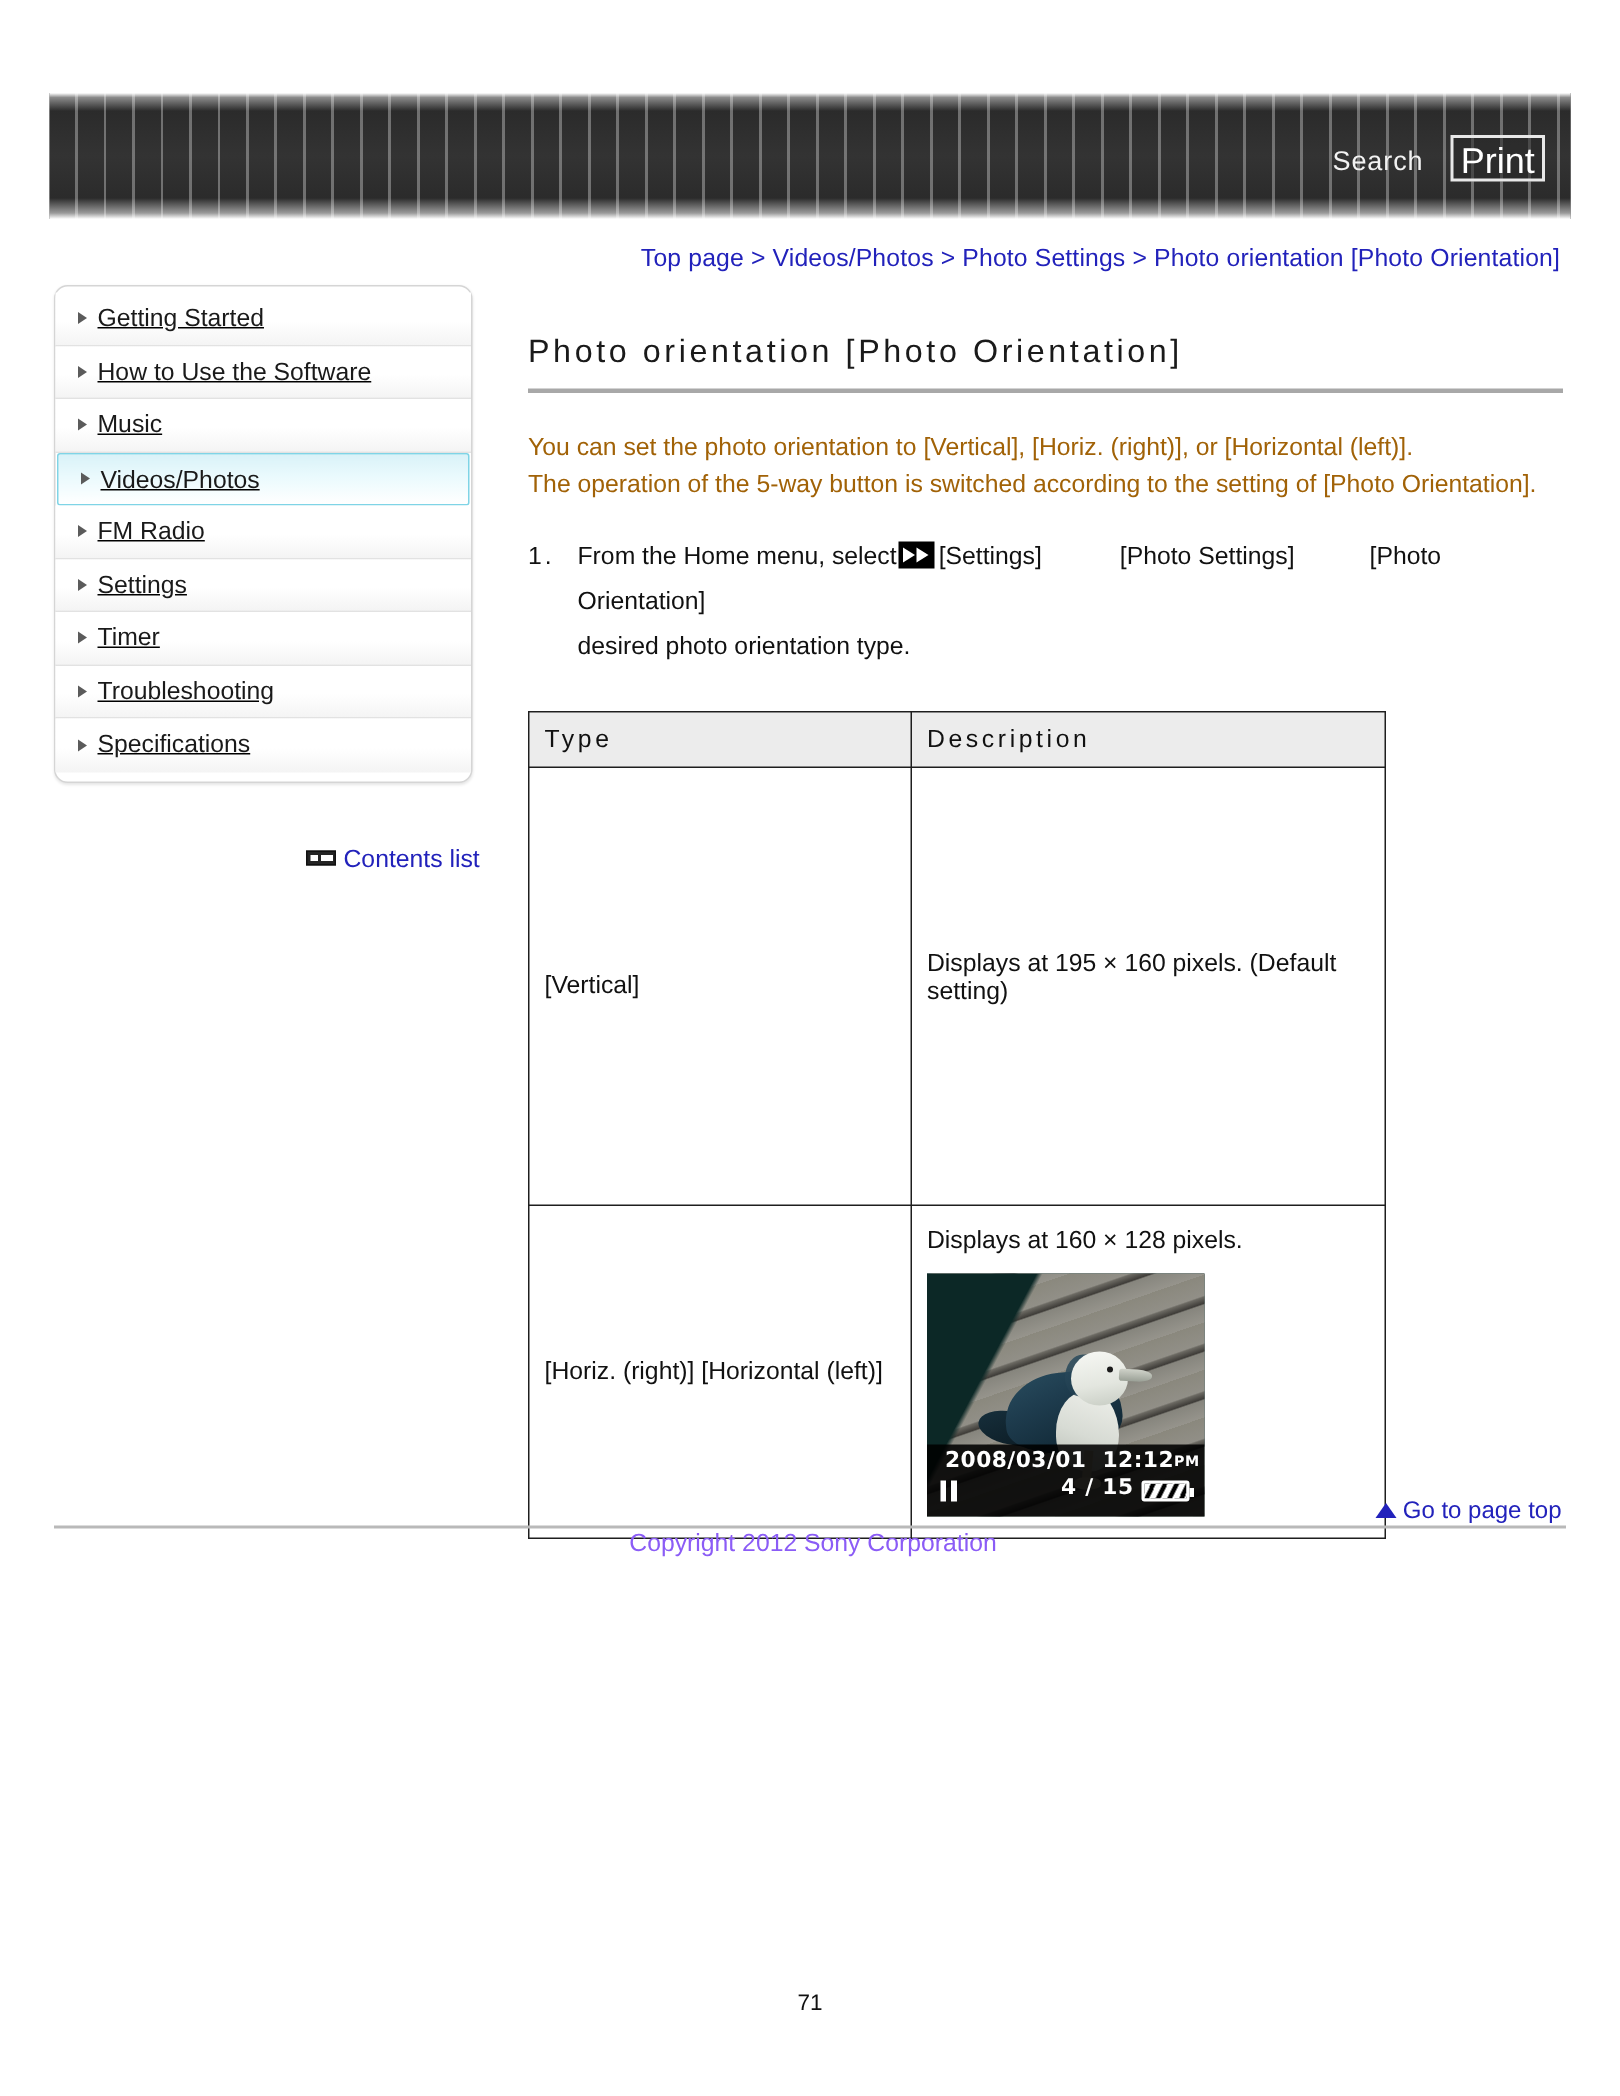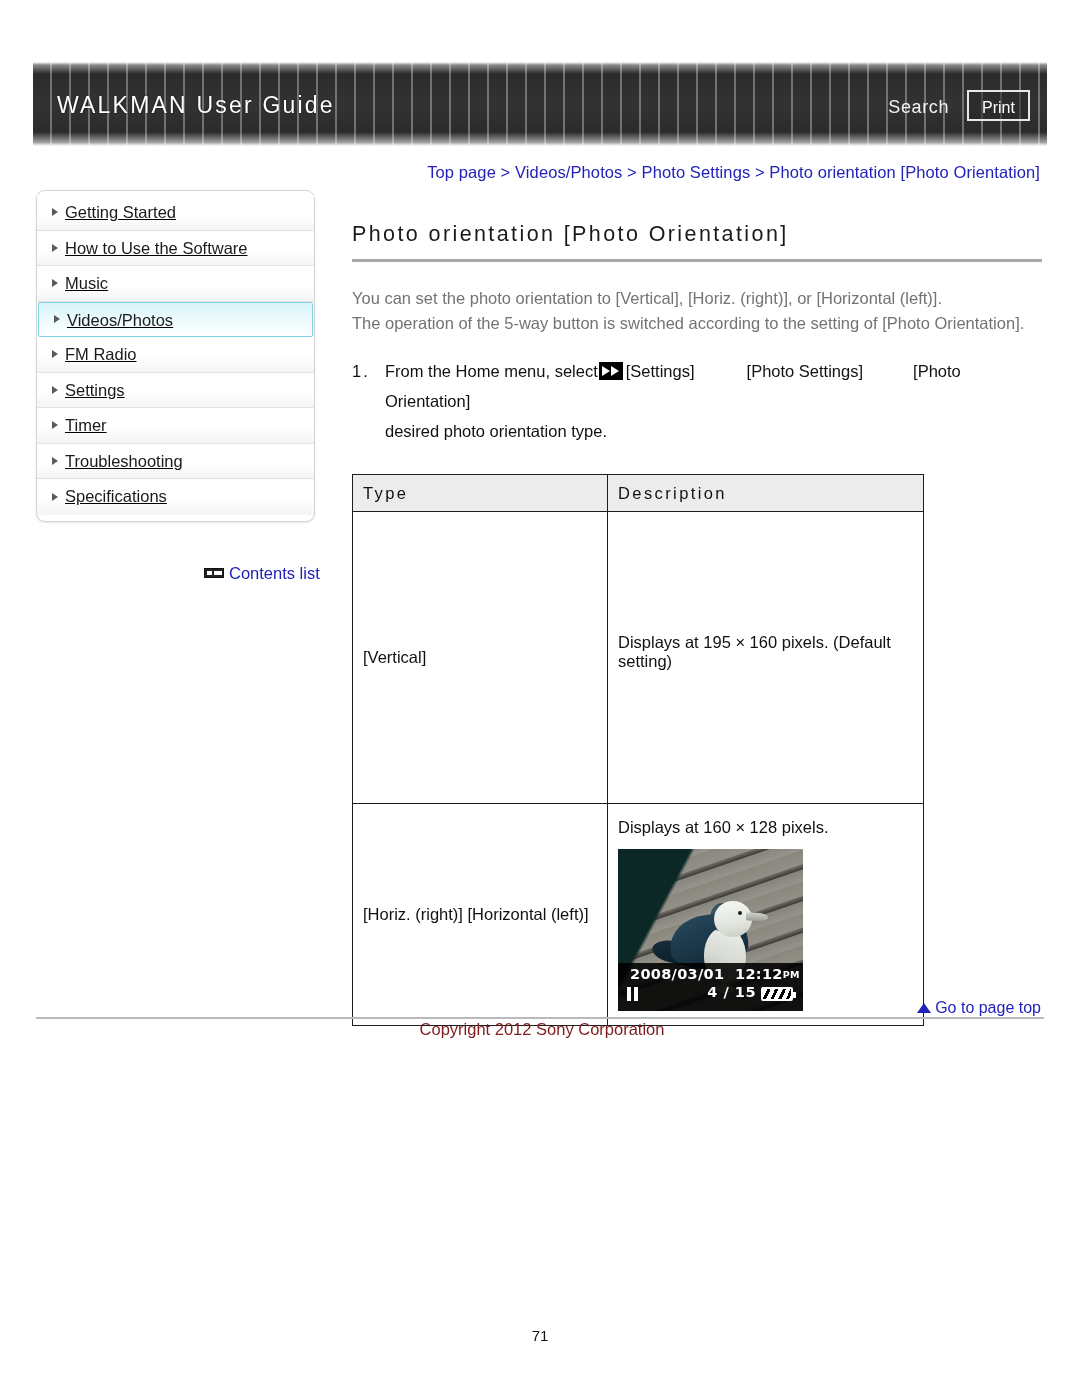--- a/index.html
+++ b/index.html
@@ -62,21 +62,21 @@
     cursor: pointer;
   }
   .header-print {
     position: absolute;
     right: 17px;
     top: 28px;
     width: 63px;
     height: 31px;
     border: 2px solid #e8e8e8;
     color: #ffffff;
-    font-size: 16px;
+    font-size: 24px;
     line-height: 31px;
     text-align: center;
     background: rgba(40,40,40,0.55);
     cursor: pointer;
     box-sizing: border-box;
   }
 
   
   .breadcrumb {
     position: absolute;
@@ -180,21 +180,21 @@
     color: #1a1a1a;
     padding-bottom: 12px;
     border-bottom: 3px solid #a8a8a8;
     white-space: nowrap;
     font-weight: 400;
   }
   .intro {
     margin-top: 24px;
     font-size: 16.5px;
     line-height: 25px;
-    color: #737373;
+    color: #a16207;
   }
   .intro p { margin: 0; }
 
   .step {
     margin-top: 20px;
     font-size: 16.5px;
     line-height: 30px;
     color: #111;
     position: relative;
     padding-left: 33px;
@@ -450,39 +450,38 @@
     height: 2px;
     background: #b9b9b9;
   }
   .copyright {
     position: absolute;
     left: 0;
     top: 1020px;
     width: 1080px;
     text-align: center;
     font-size: 16.5px;
-    color: #7f1d1d;
+    color: #8b5cf6;
     padding-left: 4px;
     box-sizing: border-box;
   }
   .page-number {
     position: absolute;
     left: 0;
     top: 1327px;
     width: 1080px;
     text-align: center;
     font-size: 15px;
     color: #111;
   }
 </style>
 </head>
 <body>
 
 <div class="header-band">
-  <div class="header-title">WALKMAN User Guide</div>
   <div class="header-search">Search</div>
   <div class="header-print">Print</div>
 </div>
 
 <div class="breadcrumb">Top page &gt; Videos/Photos &gt; Photo Settings &gt; Photo orientation [Photo Orientation]</div>
 
 <div class="sidebar">
   <div class="nav-item">
     <span class="bullet"></span>
     <span>Getting Started</span>

